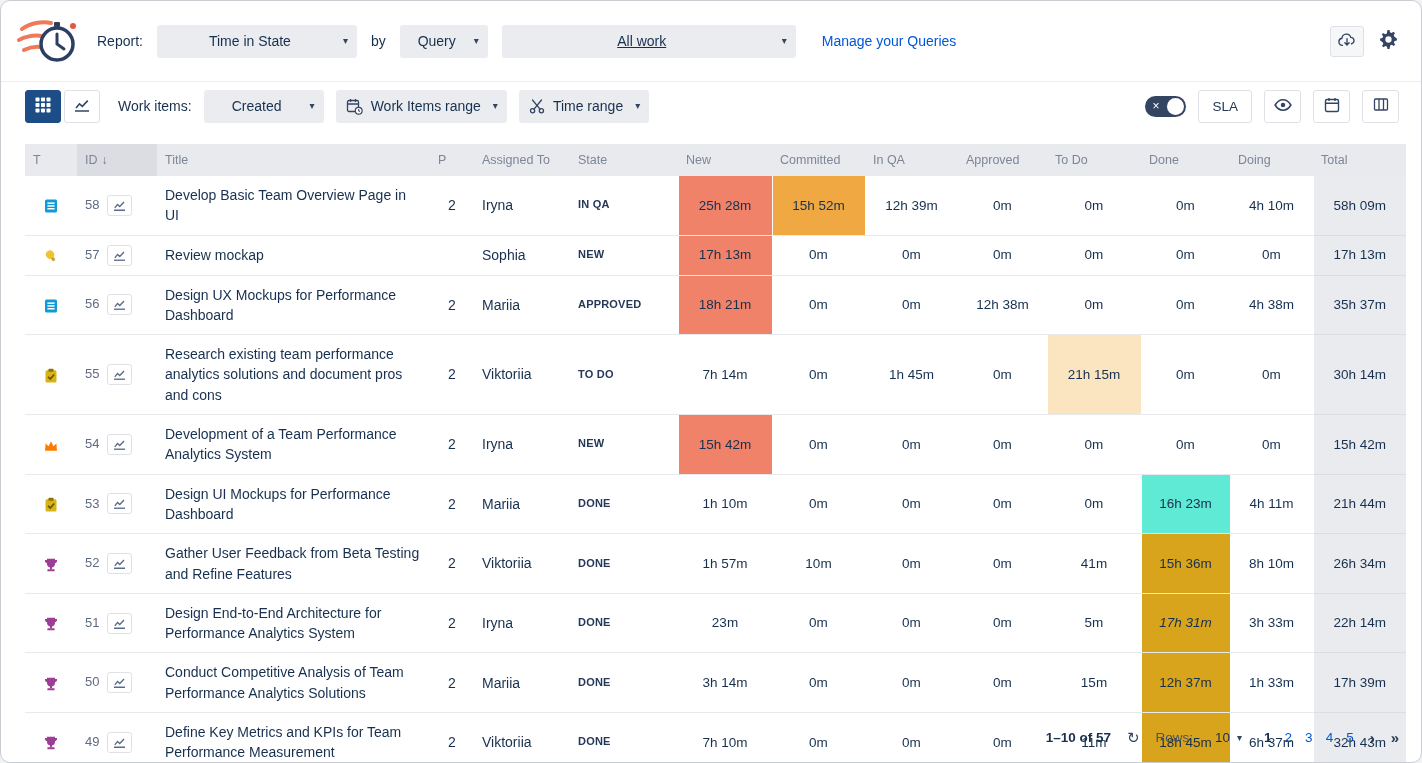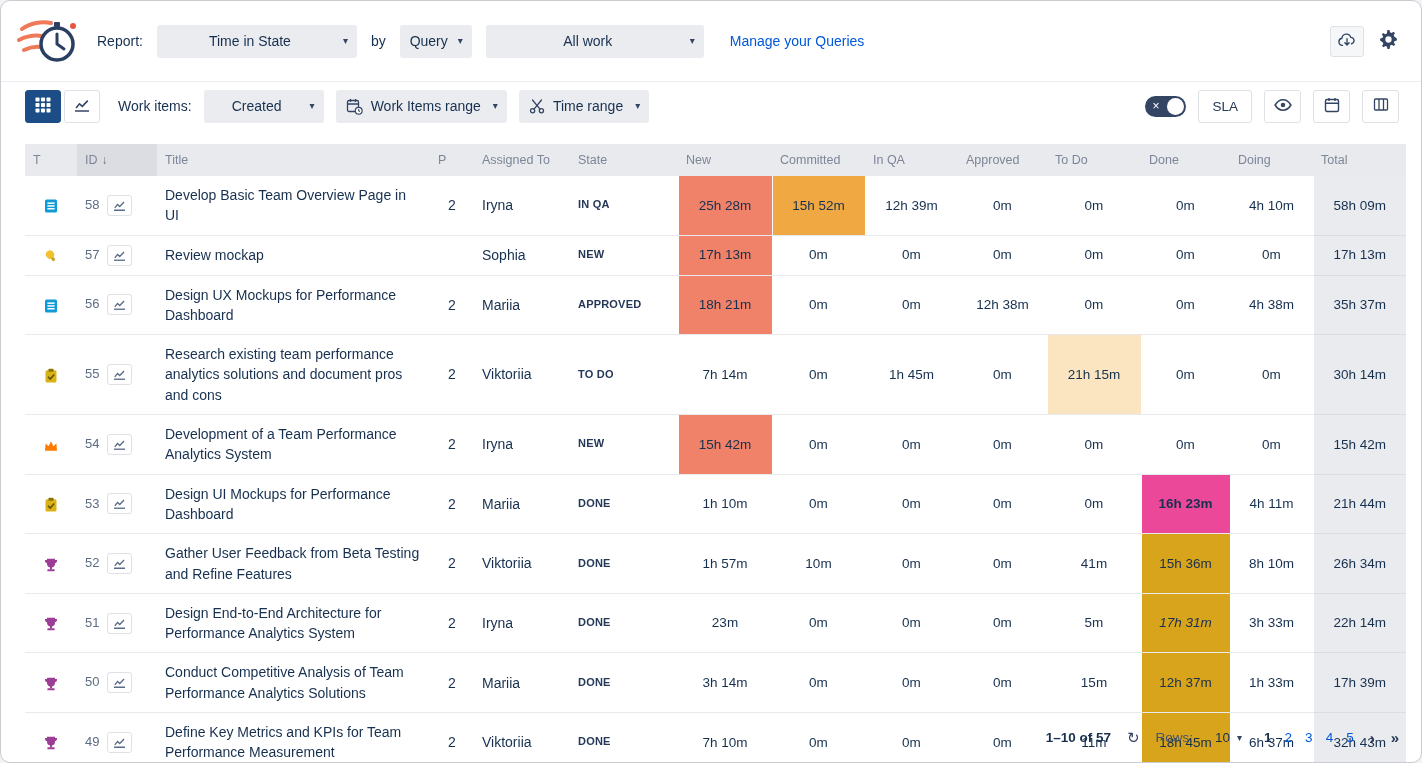--- a/index.html
+++ b/index.html
@@ -5,22 +5,22 @@
   html,body{margin:0;padding:0;background:#f2f3f5;font-family:"Liberation Sans","DejaVu Sans",sans-serif;}
   .page{width:1422px;height:763px;box-sizing:border-box;background:#fff;border:1px solid #c9ccd1;border-radius:10px;position:relative;overflow:hidden;margin:0 auto;}
 
   
   .topbar{height:80px;display:flex;align-items:center;padding:0 22px 0 14px;}
   .logo{display:flex;margin-right:16px;}
   .lbl{font-size:14px;color:#17304f;}
   .dd{position:relative;background:#ebecf0;border-radius:3px;height:33px;display:flex;align-items:center;justify-content:center;font-size:14px;color:#17304f;cursor:pointer;padding:0 26px 0 12px;box-sizing:border-box;gap:8px;}
   .dd .chev{position:absolute;right:9px;top:50%;transform:translateY(-52%);font-size:10px;color:#344563;}
   .w200{width:200px;margin:0 14px;}
-  .w88{width:72px;margin:0 14px;}
-  .w250{width:218px;}
+  .w88{width:88px;margin:0 14px;}
+  .w250{width:294px;text-decoration:underline;}
   .link{color:var(--accent,#0057d8);font-size:14px;margin-left:26px;text-decoration:none;cursor:pointer;}
   .top-right{margin-left:auto;display:flex;align-items:center;gap:14px;}
   .iconbtn{width:34px;height:31px;background:#f6f7f9;border:1px solid #dfe1e6;border-radius:3px;display:flex;align-items:center;justify-content:center;cursor:pointer;padding:0;}
   .iconbtn.plain{background:transparent;border:none;width:auto;}
 
   
   .toolbar{height:48px;border-top:1px solid #ebedf0;display:flex;align-items:center;padding:0 22px 0 24px;gap:12px;}
   .segmented{display:flex;margin-right:6px;}
   .viewbtn{width:36px;height:33px;display:flex;align-items:center;justify-content:center;border:1px solid #dfe1e6;background:#fff;cursor:pointer;padding:0;}
   .viewbtn.active{background:var(--active-view,#1d4d86);border-color:var(--active-view,#1d4d86);border-radius:3px;}
@@ -395,21 +395,21 @@
           </td>
           <td class="col-title"><span class="title-text">Design UI Mockups for Performance Dashboard</span></td>
           <td class="col-p">2</td>
           <td class="col-assignee">Mariia</td>
           <td class="col-state">DONE</td>
           <td class="col-time col-new">1h 10m</td>
           <td class="col-time col-committed">0m</td>
           <td class="col-time col-in_qa">0m</td>
           <td class="col-time col-approved">0m</td>
           <td class="col-time col-to_do">0m</td>
-          <td class="col-time col-done" style="background: #ec4899; font-weight: bold;">16h 23m</td>
+          <td class="col-time col-done" style="background: #5eead4;">16h 23m</td>
           <td class="col-time col-doing">4h 11m</td>
           <td class="col-total">21h 44m</td>
         </tr>
         <tr>
           <td class="col-t"><span class="wi-icon">
               <svg width="16" height="16" viewBox="0 0 16 16">
                 <path d="M4 1.8h8v4.6a4 4 0 0 1-8 0Z" fill="#9c3d96"></path>
                 <path d="M2 3h2v3.2A2.8 2.8 0 0 1 2 3Z" fill="#9c3d96"></path>
                 <path d="M14 3h-2v3.2A2.8 2.8 0 0 0 14 3Z" fill="#9c3d96"></path>
                 <rect x="7" y="9.6" width="2" height="2.6" fill="#9c3d96"></rect>

